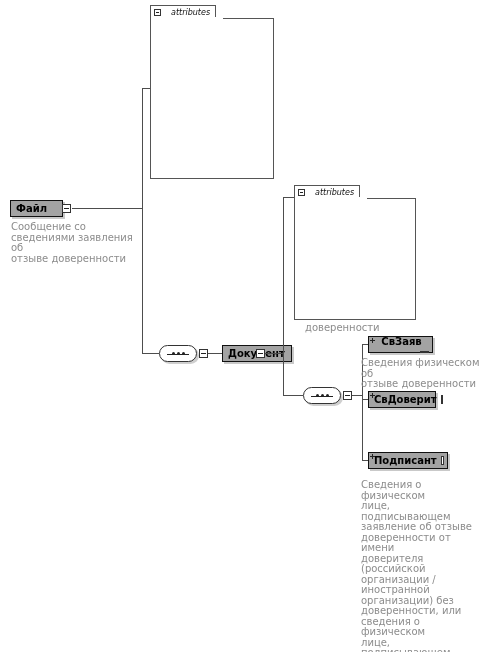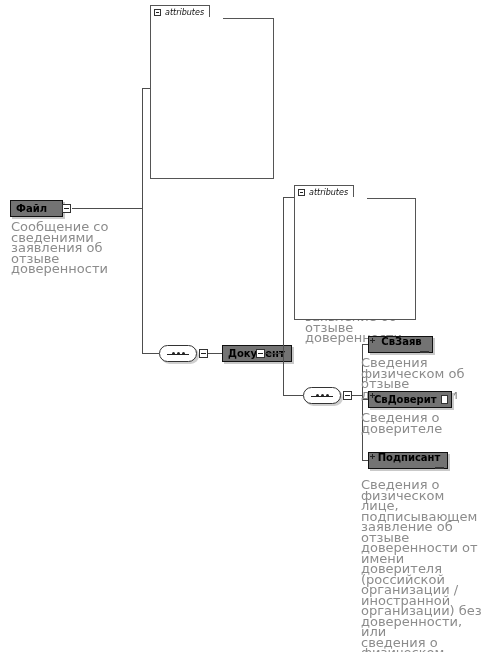--- a/index.html
+++ b/index.html
@@ -12,21 +12,21 @@
 
   
   .ln-h{position:absolute;height:0;border-top:1px solid #4d4d4d;}
   .ln-v{position:absolute;width:0;border-left:1px solid #4d4d4d;}
 
   
   .attrbox{position:absolute;}
   .attrbox .tab{
     position:absolute;left:0;top:0;height:14px;box-sizing:border-box;
     border:1px solid #555;border-bottom:none;background:#fff;
-    display:flex;align-items:center;gap:4px;padding:0 5px 0 3px;
+    display:flex;align-items:center;gap:10px;padding:0 5px 0 3px;
     font-style:italic;font-size:8px;color:#111;z-index:3;
   }
   .attrbox .body{
     position:absolute;left:0;top:13px;right:0;bottom:0;box-sizing:border-box;
     border:1px solid #555;background:#fff;z-index:1;
   }
   .attrbox .tabcover{position:absolute;height:2px;background:#fff;z-index:4;}
 
   
   .exp{
@@ -43,42 +43,42 @@
     border:1px solid #111;background:#fff;
     font-weight:bold;font-size:10px;color:#000;
     display:flex;align-items:center;justify-content:center;padding:0 6px;
     box-shadow:2px 2px 0 #c9c9c9;
     white-space:nowrap;
   }
 
   
   .elem{
     position:absolute;box-sizing:border-box;height:17px;
-    border:1px solid #111;background:#737373;
+    border:1px solid #111;background:#a3a3a3;
     display:flex;align-items:center;gap:4px;padding:0 3px 0 5px;
     font-weight:bold;font-size:10px;color:#000;white-space:nowrap;
     box-shadow:2px 2px 0 #c9c9c9;
   }
   .elem .lbl{line-height:1;}
 
   
   .elem-exp{
     position:absolute;width:9px;height:9px;box-sizing:border-box;
     border:1px solid #333;background:#fff;z-index:5;
   }
   .elem-exp::before{
     content:"";position:absolute;left:1px;top:3px;width:5px;height:1px;background:#222;
   }
   .elem-exp.plus::after{
     content:"";position:absolute;left:3px;top:1px;width:1px;height:5px;background:#222;
   }
 
   
   .desc{
-    position:absolute;font-size:13px;line-height:10.5px;color:#8c8c8c;
+    position:absolute;font-size:10px;line-height:10.5px;color:#8c8c8c;
     white-space:pre-wrap;
   }
 
   
   .seq{
     position:absolute;width:38px;height:17px;box-sizing:border-box;
     border:1px solid #333;border-radius:9px;background:#fff;
     display:flex;align-items:center;justify-content:center;gap:2px;
     box-shadow:2px 2px 0 #cfcfcf;
   }
@@ -184,27 +184,26 @@
   <div class="ln-h" style="left:362px;top:399px;width:6px;"></div>
   <div class="ln-h" style="left:362px;top:460px;width:6px;"></div>
 
   <div class="elem" style="left:368px;top:336px;width:65px;flex-direction:column;">
     <span class="lbl">СвЗаяв</span>
     <span class="elem-exp plus" style="position:static;margin-left:auto;"></span>
   </div>
   <div class="desc" style="left:361px;top:358px;width:120px;">Сведения физическом об
 отзыве доверенности</div>
 
-  <div class="elem" style="left:368px;top:391px;width:84px;text-align:right;">
+  <div class="elem" style="left:368px;top:391px;width:68px;text-align:right;">
     <span class="lbl">СвДоверит</span>
     <span class="elem-exp plus" style="position:static;margin-left:auto;"></span>
   </div>
-  <div class="desc" style="left:361px;top:413px;width:120px;">Сведения о доверителе</div>
-
-  <div class="elem" style="left:368px;top:452px;width:80px;flex-direction:column;">
+
+  <div class="elem" style="left:368px;top:452px;width:80px;">
     <span class="lbl">Подписант</span>
     <span class="elem-exp plus" style="position:static;margin-left:auto;"></span>
   </div>
   <div class="desc" style="left:361px;top:474px;width:121px;margin-top:6px;">Сведения о физическом
 лице, подписывающем
 заявление об отзыве
 доверенности от имени
 доверителя (российской
 организации /
 иностранной

